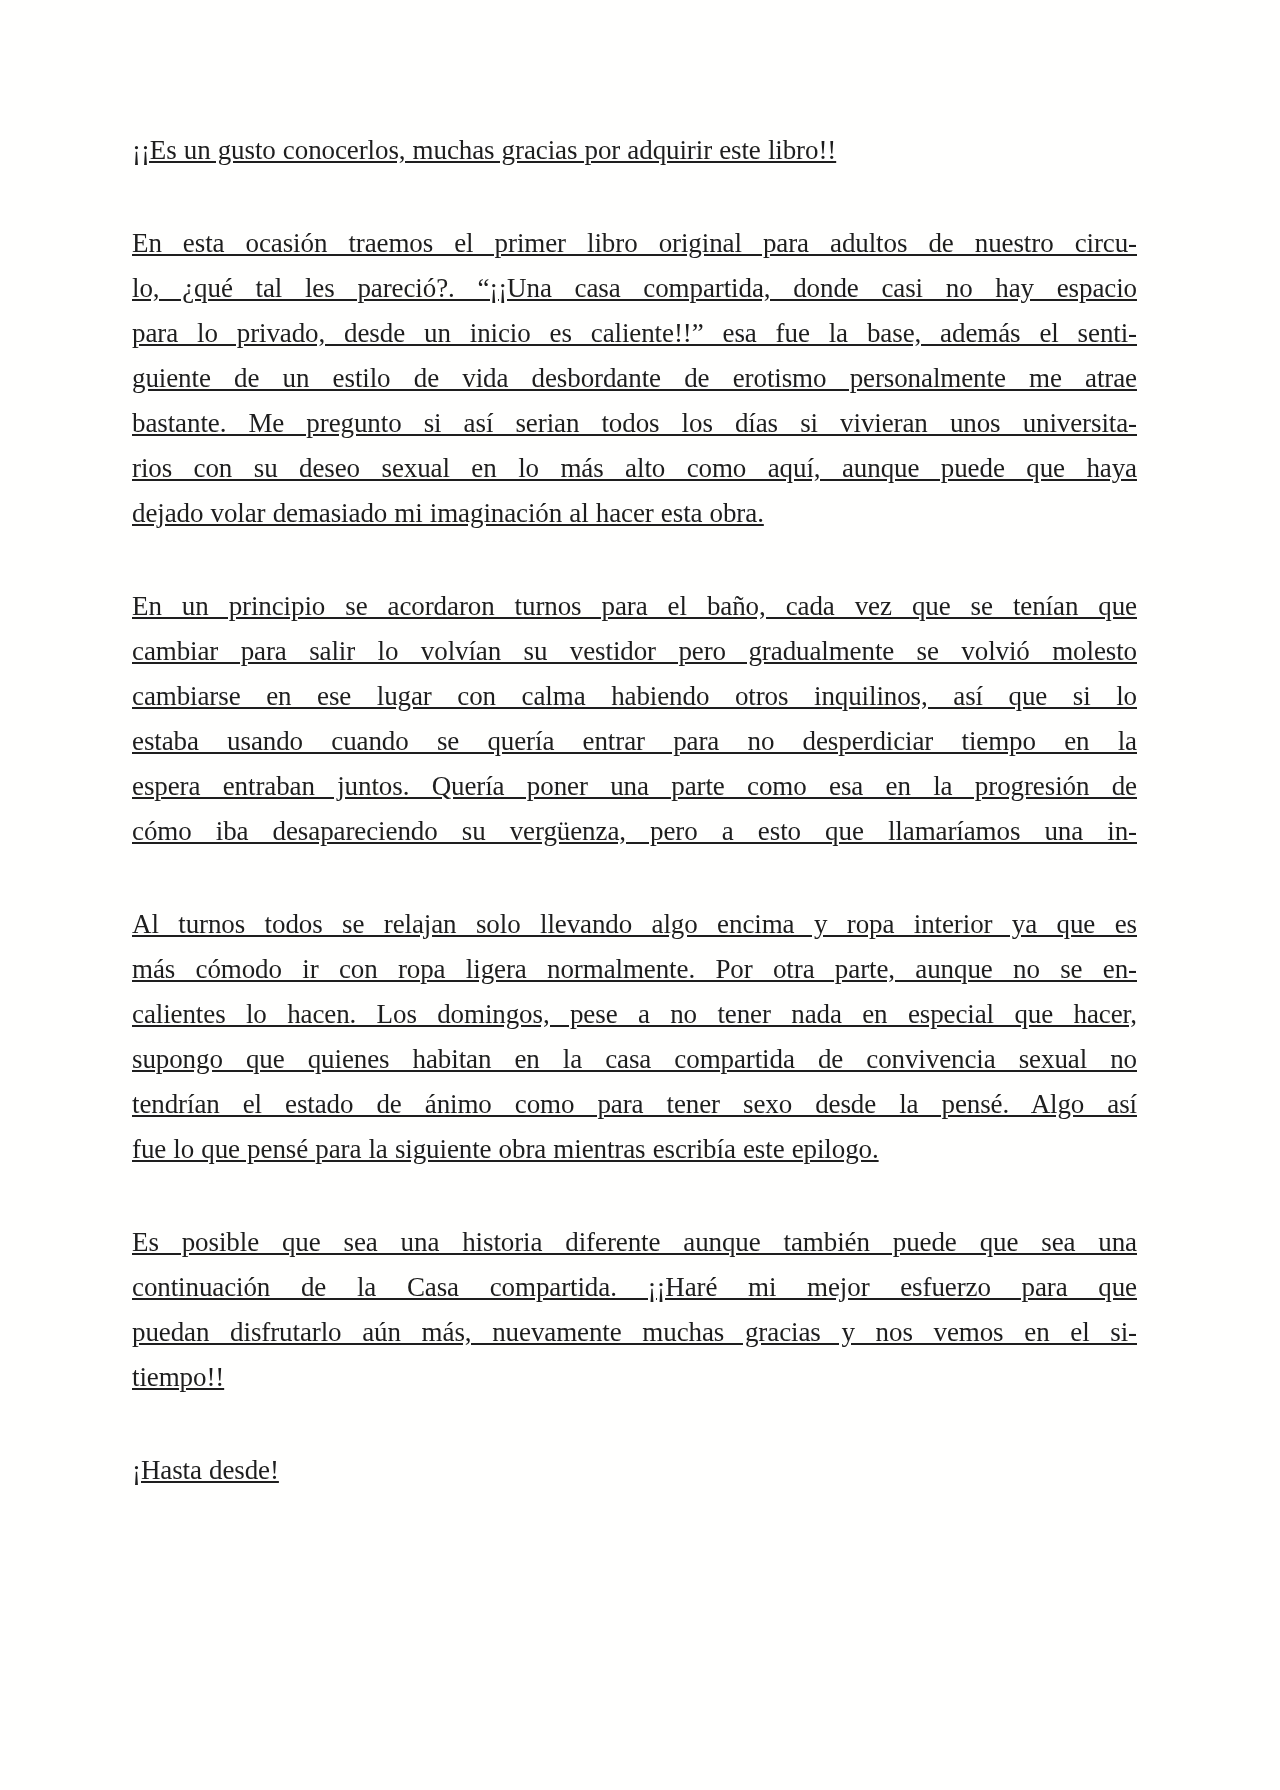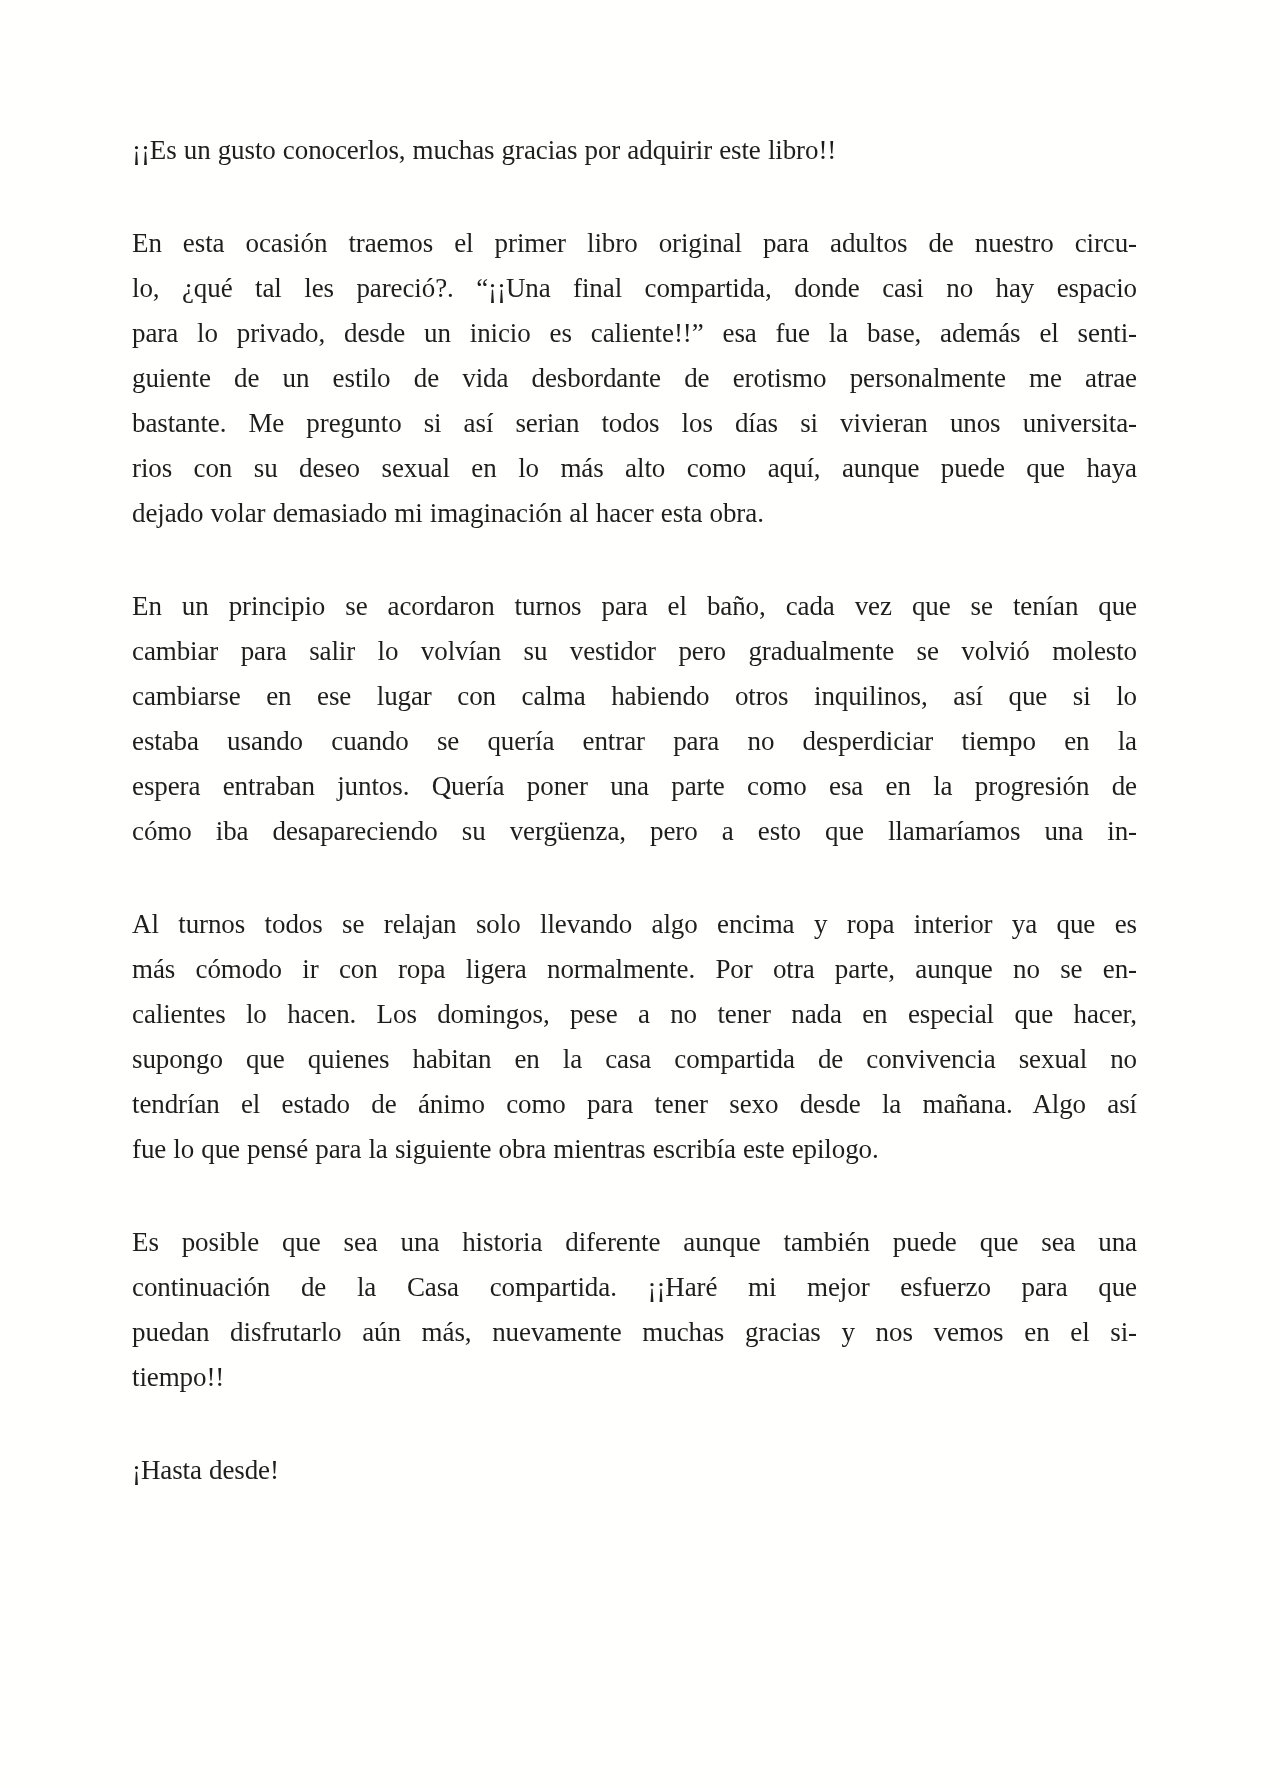--- a/index.html
+++ b/index.html
@@ -21,20 +21,21 @@
     top: 128px;
     left: 132px;
     width: 1021px;
   }
   .para {
     font-size: 27px;
     line-height: 45px;
     margin: 0 16px 48px 0;
     letter-spacing: -0.1px;
     word-spacing: 0.5px;
+    text-decoration: underline;
   }
   .line {
     text-align: justify;
     text-align-last: justify;
     -moz-text-align-last: justify;
   }
   .line.last {
     text-align-last: left;
     -moz-text-align-last: left;
   }
@@ -42,41 +43,41 @@
 </head>
 <body>
 
 <div class="page">
   <div class="doc-body">
       <div class="para">
         <div class="line last">¡¡Es un gusto conocerlos, muchas gracias por adquirir este libro!!</div>
       </div>
       <div class="para">
         <div class="line">En esta ocasión traemos el primer libro original para adultos de nuestro circu-</div>
-        <div class="line">lo, ¿qué tal les pareció?.  “¡¡Una final compartida, donde casi no hay espacio</div>
+        <div class="line">lo, ¿qué tal les pareció?.  “¡¡Una casa compartida, donde casi no hay espacio</div>
         <div class="line">para lo privado, desde un inicio es caliente!!” esa fue la base, además el senti-</div>
         <div class="line">guiente de un estilo de vida desbordante de erotismo personalmente me atrae</div>
         <div class="line">bastante. Me pregunto si así serian todos los días si vivieran unos universita-</div>
         <div class="line">rios con su deseo sexual en lo más alto como aquí, aunque puede que haya</div>
         <div class="line last">dejado volar demasiado mi imaginación al hacer esta obra.</div>
       </div>
       <div class="para">
         <div class="line">En un principio se acordaron turnos para el baño, cada vez que se tenían que</div>
         <div class="line">cambiar para salir lo volvían su vestidor pero gradualmente se volvió molesto</div>
         <div class="line">cambiarse en ese lugar con calma habiendo otros inquilinos, así que si lo</div>
         <div class="line">estaba usando cuando se quería entrar para no desperdiciar tiempo en la</div>
         <div class="line">espera entraban juntos. Quería poner una parte como esa en la progresión de</div>
         <div class="line">cómo iba desapareciendo su vergüenza, pero a esto que llamaríamos una in-</div>
       </div>
       <div class="para">
         <div class="line">Al turnos todos se relajan solo llevando algo encima y ropa interior ya que es</div>
         <div class="line">más cómodo ir con ropa ligera normalmente. Por otra parte, aunque no se en-</div>
         <div class="line">calientes lo hacen. Los domingos, pese a no tener nada en especial que hacer,</div>
         <div class="line">supongo que quienes habitan en la casa compartida de convivencia sexual no</div>
-        <div class="line">tendrían el estado de ánimo como para tener sexo desde la mañana. Algo así</div>
+        <div class="line">tendrían el estado de ánimo como para tener sexo desde la pensé. Algo así</div>
         <div class="line last">fue lo que pensé para la siguiente obra mientras escribía este epilogo.</div>
       </div>
       <div class="para">
         <div class="line">Es posible que sea una historia diferente aunque también puede que sea una</div>
         <div class="line">continuación de la Casa compartida. ¡¡Haré mi mejor esfuerzo para que</div>
         <div class="line">puedan disfrutarlo aún más, nuevamente muchas gracias y nos vemos en el si-</div>
         <div class="line last">tiempo!!</div>
       </div>
       <div class="para">
         <div class="line last">¡Hasta desde!</div>

